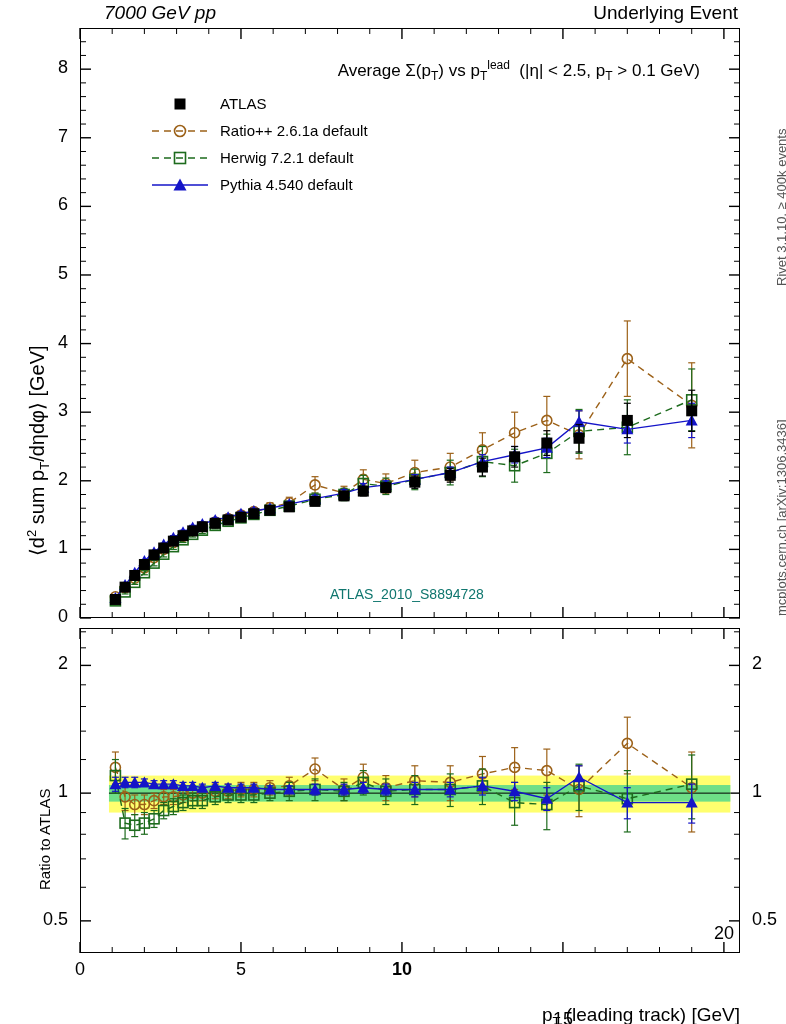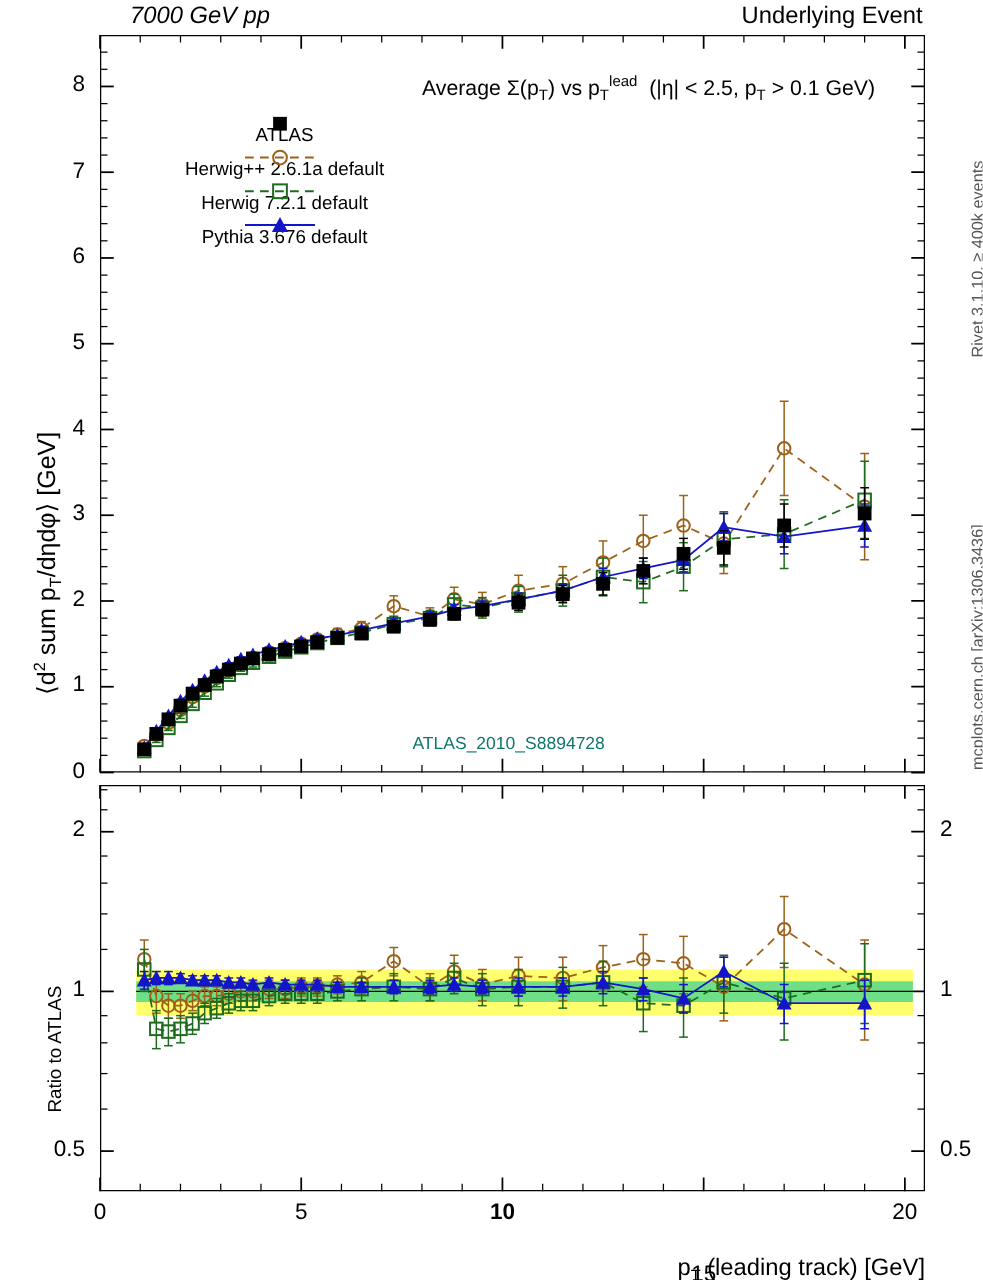--- a/index.html
+++ b/index.html
@@ -31,21 +31,21 @@
   #rside2{top:330px;right:8px;height:290px;width:18px;}
   #rside2 span{position:absolute;left:14px;top:286px;}
   .ticklabel{position:absolute;font-size:18px;text-align:right;}
   .ticklabel.center{text-align:center;}
 
   #plot-title{position:absolute;left:120px;top:58px;width:580px;text-align:right;font-size:17px;}
   #watermark{position:absolute;left:330px;top:586px;font-size:14px;color:#0f766e;}
 
   
   #legend{position:absolute;left:148px;top:90px;font-size:15px;}
-  .leg-row{height:27px;display:flex;align-items:center;flex-direction:column;}
+  .leg-row{height:27px;display:flex;align-items:center;}
   .leg-mark{width:64px;height:18px;position:relative;margin-right:8px;}
   .leg-text{white-space:nowrap;}
 
   svg{position:absolute;left:0;top:0;overflow:visible;}
   .ov{position:absolute;left:0;top:0;width:786px;height:1024px;pointer-events:none;}
 </style>
 </head>
 <body>
 
 <div id="root">
@@ -88,39 +88,39 @@
         </div>
         <div class="leg-text">ATLAS</div>
       </div>
       <div class="leg-row">
         <div class="leg-mark">
           <svg width="64" height="18" style="position: absolute; left: 0px; top: 0px;">
             <line x1="4" y1="9" x2="60" y2="9" stroke="#9c6118" stroke-width="1.5" stroke-dasharray="7,5"></line>
             <circle cx="32" cy="9" r="5.5" fill="none" stroke="#9c6118" stroke-width="1.6"></circle>
           </svg>
         </div>
-        <div class="leg-text">Herwig++ 2.6.1a default</div>
+        <div class="leg-text">Ratio++ 2.6.1a default</div>
       </div>
       <div class="leg-row">
         <div class="leg-mark">
           <svg width="64" height="18" style="position: absolute; left: 0px; top: 0px;">
             <line x1="4" y1="9" x2="60" y2="9" stroke="#1d6b1d" stroke-width="1.5" stroke-dasharray="7,5"></line>
             <rect x="26.5" y="3.5" width="11" height="11" fill="none" stroke="#1d6b1d" stroke-width="1.6"></rect>
           </svg>
         </div>
         <div class="leg-text">Herwig 7.2.1 default</div>
       </div>
       <div class="leg-row">
         <div class="leg-mark">
           <svg width="64" height="18" style="position: absolute; left: 0px; top: 0px;">
             <line x1="4" y1="9" x2="60" y2="9" stroke="#1414c8" stroke-width="1.5"></line>
             <polygon points="32,2.5 25.5,14.5 38.5,14.5" fill="#1414c8"></polygon>
           </svg>
         </div>
-        <div class="leg-text">Pythia 3.676 default</div>
+        <div class="leg-text">Pythia 4.540 default</div>
       </div>
     </div>
 
   <svg class="ov" id="overlay" width="786" height="1024">
       <line x1="80" y1="618" x2="91" y2="618" stroke="#000" stroke-width="1.4"></line>
       <line x1="740" y1="618" x2="729" y2="618" stroke="#000" stroke-width="1.4"></line>
       <line x1="80" y1="549.3953488372093" x2="91" y2="549.3953488372093" stroke="#000" stroke-width="1.4"></line>
       <line x1="740" y1="549.3953488372093" x2="729" y2="549.3953488372093" stroke="#000" stroke-width="1.4"></line>
       <line x1="80" y1="480.7906976744186" x2="91" y2="480.7906976744186" stroke="#000" stroke-width="1.4"></line>
       <line x1="740" y1="480.7906976744186" x2="729" y2="480.7906976744186" stroke="#000" stroke-width="1.4"></line>
@@ -1128,20 +1128,20 @@
     <div class="ticklabel" style="left: 12px; top: 400.186px; width: 56px;">3</div>
     <div class="ticklabel" style="left: 12px; top: 331.581px; width: 56px;">4</div>
     <div class="ticklabel" style="left: 12px; top: 262.977px; width: 56px;">5</div>
     <div class="ticklabel" style="left: 12px; top: 194.372px; width: 56px;">6</div>
     <div class="ticklabel" style="left: 12px; top: 125.767px; width: 56px;">7</div>
     <div class="ticklabel" style="left: 12px; top: 57.1628px; width: 56px;">8</div>
     <div class="ticklabel center" style="left: 50px; top: 959px; width: 60px;">0</div>
     <div class="ticklabel center" style="left: 210.976px; top: 959px; width: 60px;">5</div>
     <div class="ticklabel center" style="left: 371.951px; top: 959px; width: 60px; font-weight: bold;">10</div>
     <div class="ticklabel center" style="left: 532.927px; top: 1009px; width: 60px;">15</div>
-    <div class="ticklabel center" style="left: 693.902px; top: 959px; width: 60px;">20</div>
+    <div class="ticklabel center" style="left: 693.902px; top: 923px; width: 60px;">20</div>
     <div class="ticklabel" style="left: 12px; top: 653.399px; width: 56px;">2</div>
     <div class="ticklabel" style="left: 752px; top: 653.399px; width: 50px; text-align: left;">2</div>
     <div class="ticklabel" style="left: 12px; top: 781.134px; width: 56px;">1</div>
     <div class="ticklabel" style="left: 752px; top: 781.134px; width: 50px; text-align: left;">1</div>
     <div class="ticklabel" style="left: 12px; top: 908.87px; width: 56px;">0.5</div>
     <div class="ticklabel" style="left: 752px; top: 908.87px; width: 50px; text-align: left;">0.5</div>
   </div>
 
 </body></html>

